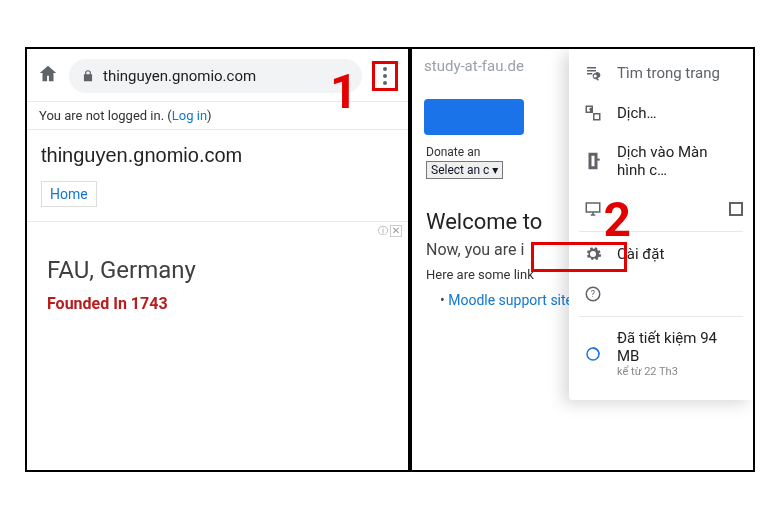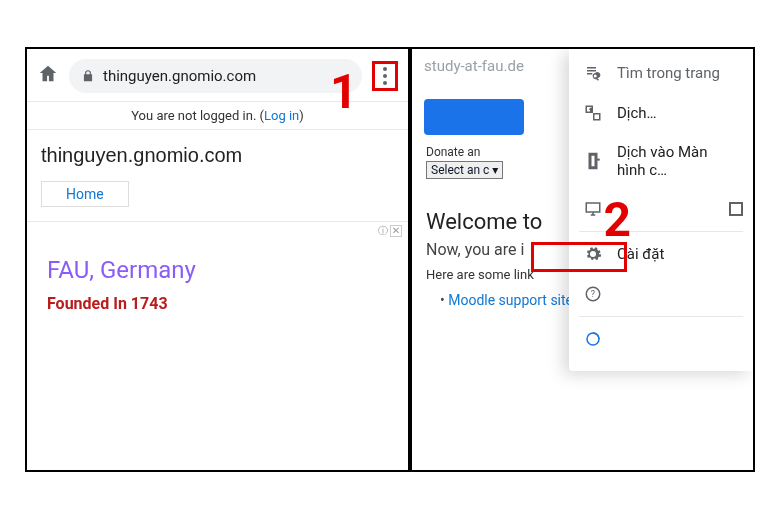--- a/index.html
+++ b/index.html
@@ -9,29 +9,29 @@
   .left { width: 385px; border-right: 4px solid #000; }
   .right { width: 341px; }
   
   .addrbar { display: flex; align-items: center; gap: 10px; padding: 10px 10px 8px 10px; border-bottom: 1px solid #e8e8e8; }
   .home-icon { width: 22px; height: 22px; }
   .omnibox { flex: 1; background: #f1f3f4; border-radius: 18px; height: 34px; display: flex; align-items: center; padding: 0 12px; gap: 8px; }
   .lock-icon { width: 14px; height: 14px; fill: #5f6368; }
   .url { font-size: 15px; color: #202124; }
   .menu-btn { width: 26px; height: 30px; display: flex; flex-direction: column; justify-content: center; align-items: center; gap: 3px; border: 3px solid #e30000; }
   .menu-btn .dot { width: 4px; height: 4px; background: #5f6368; border-radius: 50%; }
-  .loginrow { text-align: center; font-size: 13px; padding: 6px 12px 6px; color: #333; border-bottom: 1px solid #e8e8e8;}
+  .loginrow { text-align: left; font-size: 13px; padding: 6px 12px 6px; color: #333; border-bottom: 1px solid #e8e8e8;}
   .loginrow .link { color: #1177d1; }
   .sitetitle { font-size: 20px; color: #222; padding: 14px 14px 4px; font-family: Arial, sans-serif; }
   .nav { padding: 10px 14px 14px; border-bottom: 1px solid #e8e8e8; }
-  .nav .home { border: 1px solid #ddd; display: inline-block; padding: 4px 24px; font-size: 14px; color: #1177d1; }
+  .nav .home { border: 1px solid #ddd; display: inline-block; padding: 4px 8px; font-size: 14px; color: #1177d1; }
   .adtag { text-align: right; padding: 2px 6px 0 0; font-size: 10px; color: #999; }
   .adtag .x { border: 1px solid #ccc; display:inline-block; width:12px; height:12px; text-align:center; line-height:10px; margin-left:2px; color:#999; }
   .ad { padding: 18px 20px; }
-  .ad-title { font-size: 24px; color: #8b5cf6; margin-bottom: 10px; }
+  .ad-title { font-size: 24px; color: #404040; margin-bottom: 10px; }
   .ad-sub { font-size: 16px; font-weight: 700; color: #b91c1c; }
   .ann-1 { position: absolute; top: 14px; left: 303px; color: #e30000; font-size: 48px; font-weight: 700; pointer-events: none; }
   
   .r-url { font-size: 15px; color: #9aa0a6; padding: 8px 12px 4px 12px; }
   .bluebtn { margin: 20px 0 10px 12px; width: 100px; height: 36px; background: #1a73e8; border-radius: 4px; }
   .donate { font-size: 12px; color: #333; text-align: left; padding-left: 14px; }
   .selectbox { margin: 2px 0 0 14px; display:inline-block; border: 1px solid #777; background: #efefef; padding: 1px 4px; font-size: 12px; color: #0f172a; }
   .welcome { padding: 30px 14px 4px 14px; font-size: 22px; color: #222; }
   .now { padding: 2px 14px; font-size: 16px; color: #444; }
   .here { padding: 6px 14px 6px 14px; font-size: 13px; color: #333; }
@@ -160,17 +160,21 @@
           </span>
       </div>
       <div class="sep"></div>
       <div class="mitem small">
         <span class="micon">
             <svg viewBox="0 0 24 24">
               <circle cx="12" cy="12" r="8" stroke="#1a73e8" stroke-width="2" fill="none"></circle>
               <path d="M12 4a8 8 0 0 1 8 8" stroke="#1a73e8" stroke-width="2" fill="none"></path>
             </svg>
           </span>
+        <span>
+          <span>Đã tiết kiệm 94 MB</span>
+          <span class="sub">kể từ 22 Th3</span>
+        </span>
       </div>
     </div>
   </div>
 
 </div>
 
 </body></html>

